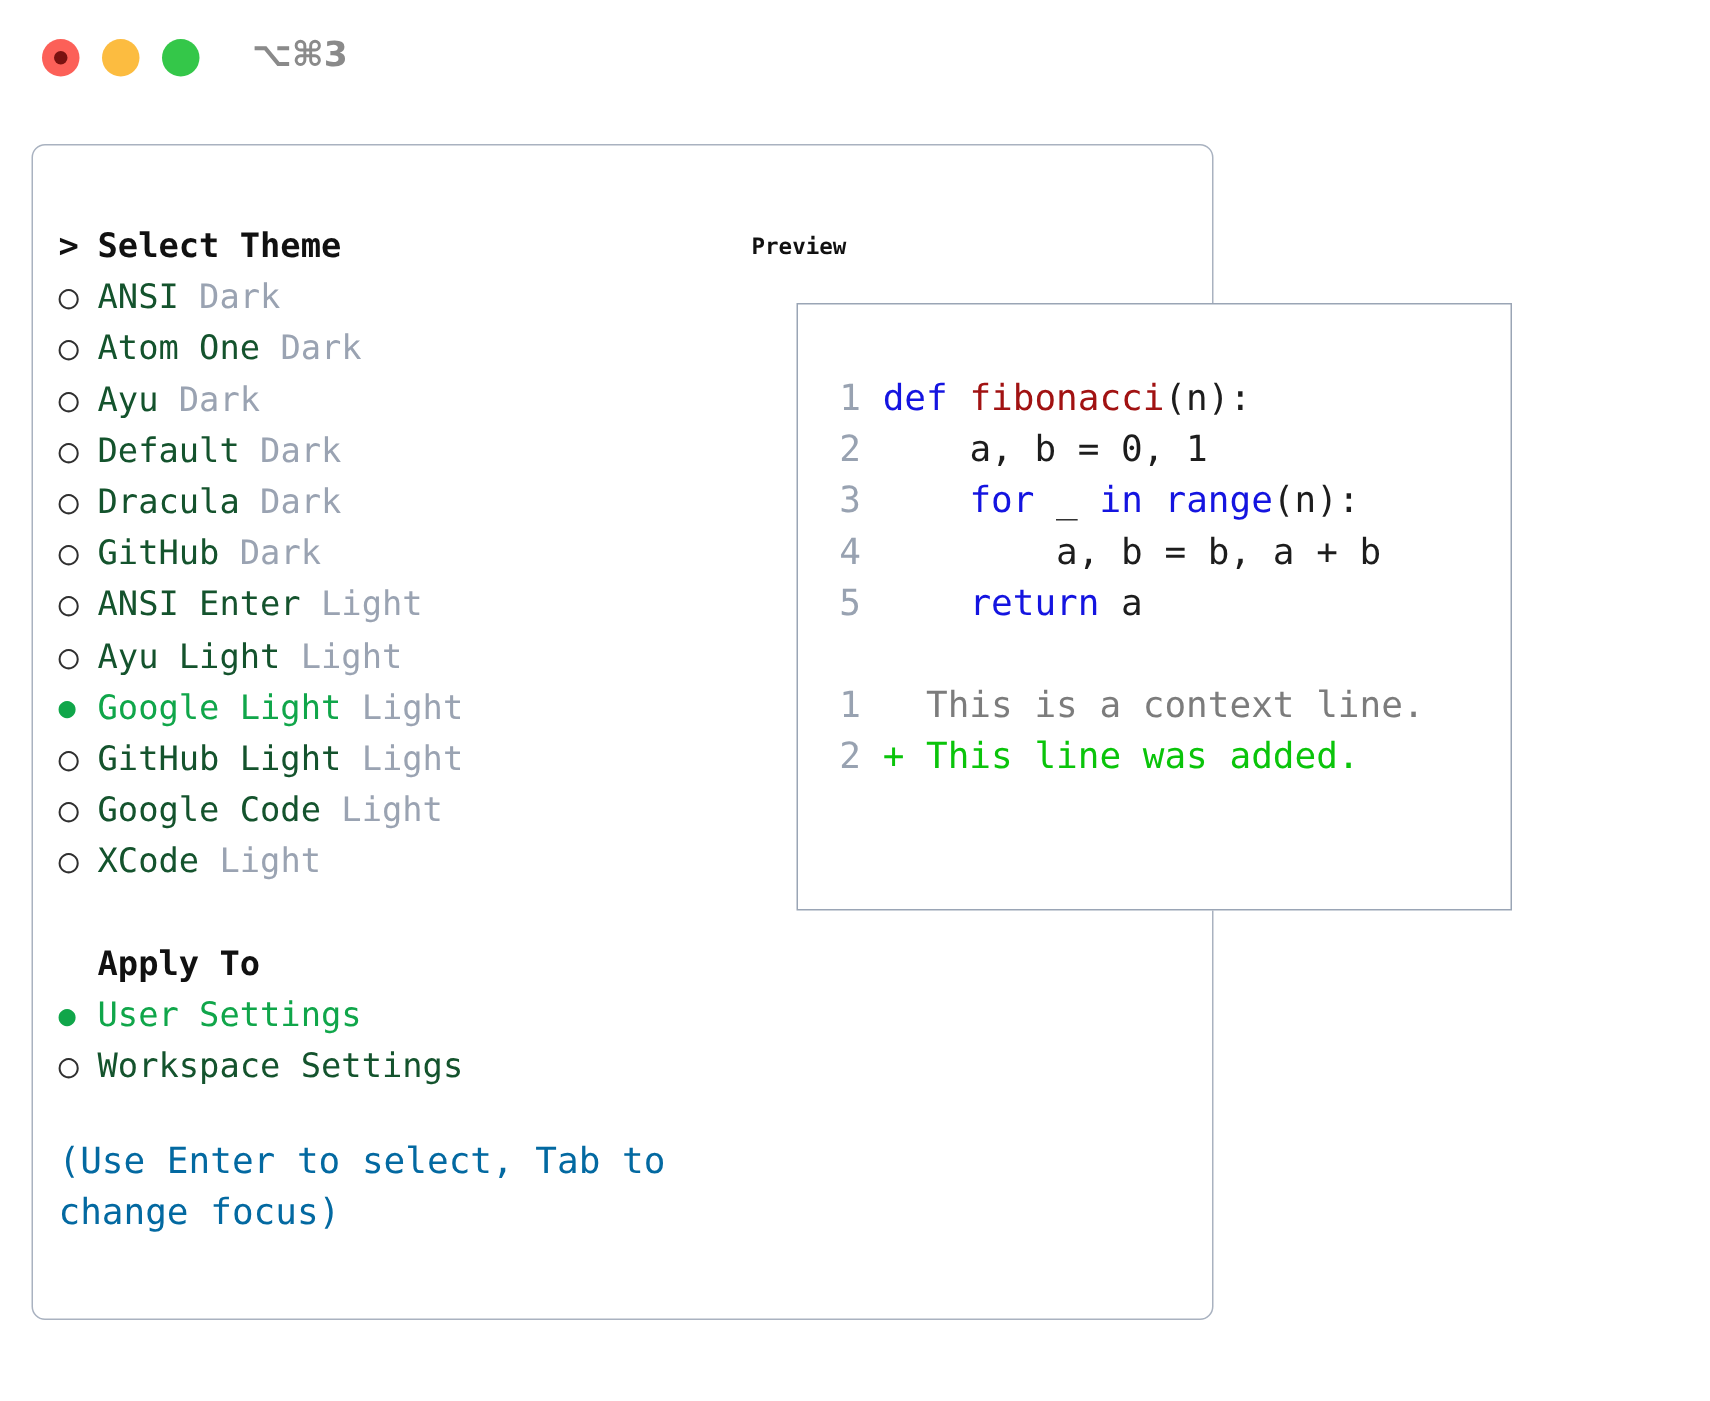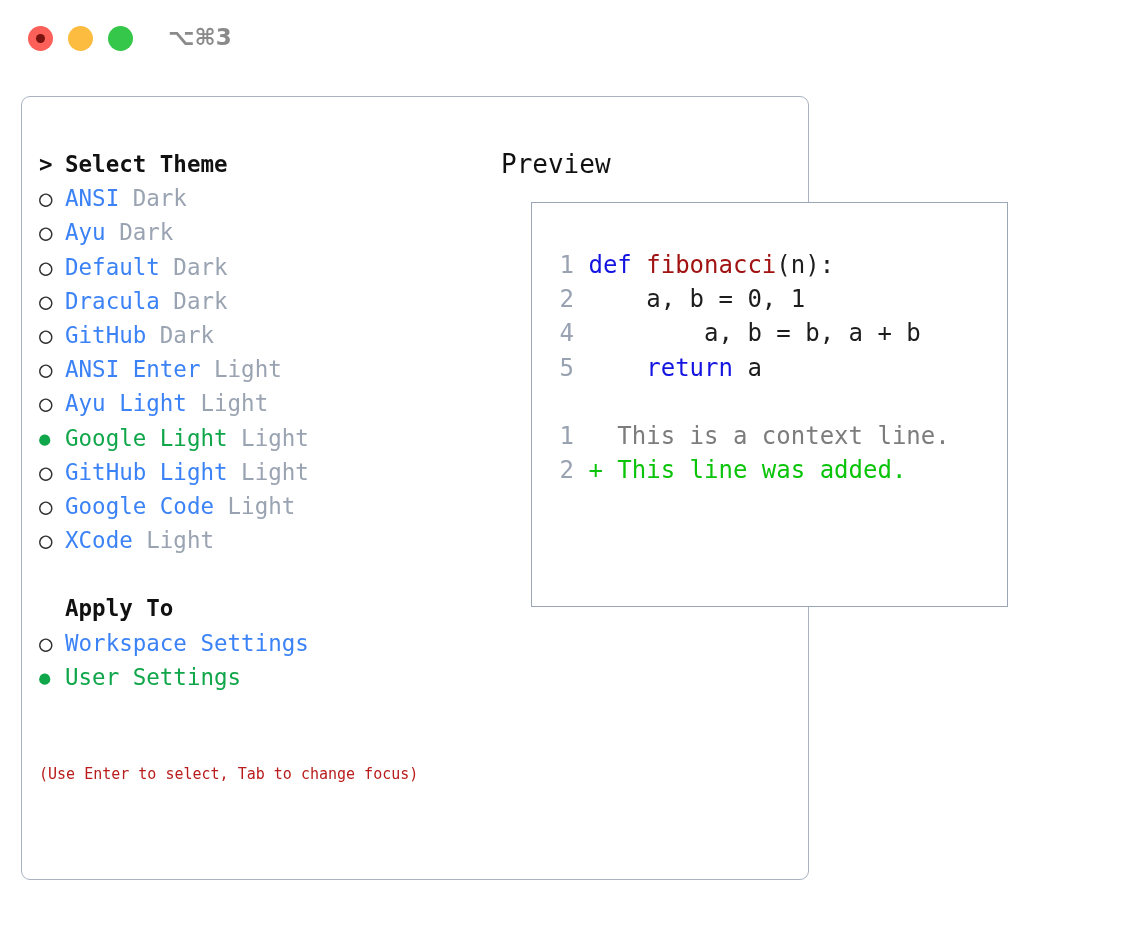--- a/index.html
+++ b/index.html
@@ -99,48 +99,48 @@
     font-size: 19px;
     position: relative;
     top: -1px;
   }
   .hdr {
     font-weight: bold;
     color: #111111;
   }
   .hdr .marker { font-weight: bold; }
 
-  .name { color: #3b82f6; }
+  .name { color: #14532d; }
   .name-sel { color: #10a64a; }
   .marker-sel { color: #10a64a; }
   .marker-unsel { color: #2f2f2f; }
   .variant { color: #9aa3b2; }
 
   .spacer { height: 34.2px; }
 
   .hint {
     position: absolute;
     left: 17px;
     top: 660px;
     width: 412px;
-    font-size: 15px;
+    font-size: 24px;
     line-height: 34.2px;
-    color: #b91c1c;
+    color: #0369a1;
   }
 
   
   .right-col {
     position: absolute;
     left: 479px;
     top: 50px;
     width: 500px;
   }
   .preview-title {
-    font-size: 26px;
-    font-weight: normal;
+    font-size: 15px;
+    font-weight: bold;
     color: #111111;
     line-height: 34px;
   }
   .preview-box {
     position: absolute;
     left: 30px;
     top: 55px;
     width: 477px;
     height: 405px;
     border: 1.7px solid #9aa5b5;
@@ -184,54 +184,56 @@
   <div class="panel">
 
     <div class="left-col">
 
       <div class="row hdr">
         <span class="marker">&gt;</span><span>Select Theme</span>
       </div>
 
       <div id="theme-items">
           <div class="row"><span class="marker marker-unsel">○</span><span class="name">ANSI</span><span class="variant"> Dark</span></div>
+          <div class="row"><span class="marker marker-unsel">○</span><span class="name">Atom One</span><span class="variant"> Dark</span></div>
           <div class="row"><span class="marker marker-unsel">○</span><span class="name">Ayu</span><span class="variant"> Dark</span></div>
           <div class="row"><span class="marker marker-unsel">○</span><span class="name">Default</span><span class="variant"> Dark</span></div>
           <div class="row"><span class="marker marker-unsel">○</span><span class="name">Dracula</span><span class="variant"> Dark</span></div>
           <div class="row"><span class="marker marker-unsel">○</span><span class="name">GitHub</span><span class="variant"> Dark</span></div>
           <div class="row"><span class="marker marker-unsel">○</span><span class="name">ANSI Enter</span><span class="variant"> Light</span></div>
           <div class="row"><span class="marker marker-unsel">○</span><span class="name">Ayu Light</span><span class="variant"> Light</span></div>
           <div class="row"><span class="marker marker-bullet marker-sel">●</span><span class="name-sel">Google Light</span><span class="variant"> Light</span></div>
           <div class="row"><span class="marker marker-unsel">○</span><span class="name">GitHub Light</span><span class="variant"> Light</span></div>
           <div class="row"><span class="marker marker-unsel">○</span><span class="name">Google Code</span><span class="variant"> Light</span></div>
           <div class="row"><span class="marker marker-unsel">○</span><span class="name">XCode</span><span class="variant"> Light</span></div>
         </div>
 
       <div class="spacer"></div>
 
       <div class="row hdr">
         <span class="marker"></span><span>Apply To</span>
       </div>
 
       <div id="apply-items">
+          <div class="row"><span class="marker marker-bullet marker-sel">●</span><span class="name-sel">User Settings</span></div>
           <div class="row"><span class="marker marker-unsel">○</span><span class="name">Workspace Settings</span></div>
-          <div class="row"><span class="marker marker-bullet marker-sel">●</span><span class="name-sel">User Settings</span></div>
         </div>
 
     </div>
 
     <div class="hint">(Use Enter to select, Tab to change focus)</div>
 
     <div class="right-col">
       <div class="preview-title">Preview</div>
       <div class="preview-box">
         <div class="code">
           <div id="code-lines">
               <div class="cline"><span class="lno">1</span> <span class="kw">def </span><span class="fn">fibonacci</span><span class="plain">(n):</span></div>
               <div class="cline"><span class="lno">2</span> <span class="plain">    a, b = 0, 1</span></div>
+              <div class="cline"><span class="lno">3</span> <span class="plain">    </span><span class="kw">for</span><span class="plain"> _ </span><span class="kw">in</span><span class="plain"> </span><span class="kw">range</span><span class="plain">(n):</span></div>
               <div class="cline"><span class="lno">4</span> <span class="plain">        a, b = b, a + b</span></div>
               <div class="cline"><span class="lno">5</span> <span class="plain">    </span><span class="kw">return</span><span class="plain"> a</span></div>
             </div>
           <div class="gap"></div>
           <div id="diff-lines">
               <div class="cline"><span class="lno">1</span><span class="ctx">   This is a context line.</span></div>
               <div class="cline"><span class="lno">2</span><span class="add"> + This line was added.</span></div>
             </div>
         </div>
       </div>

